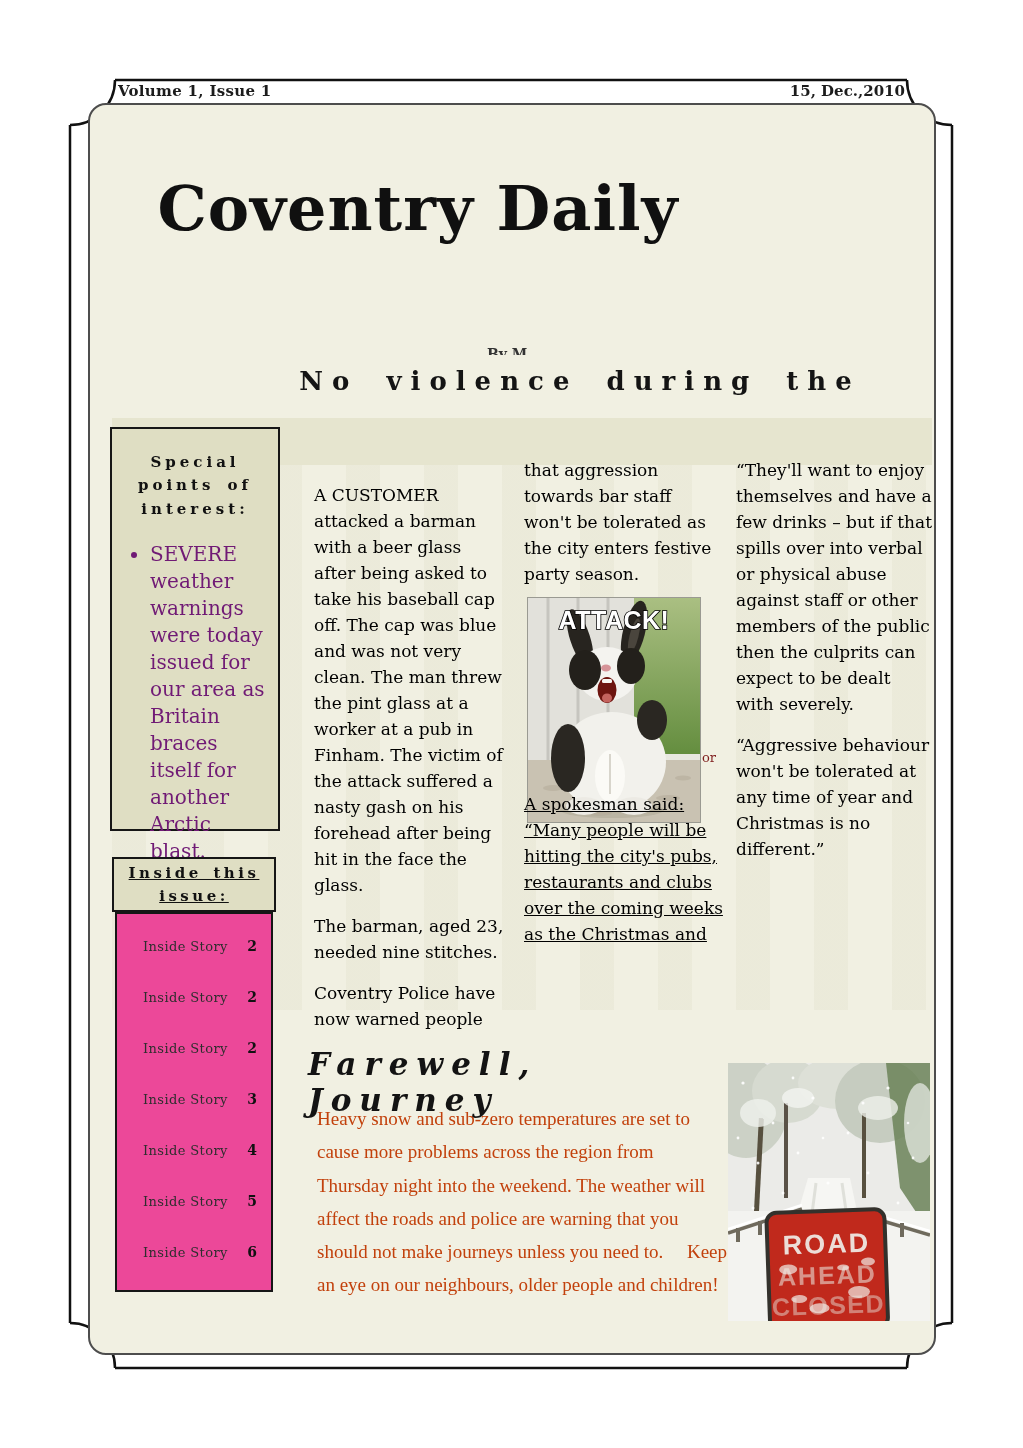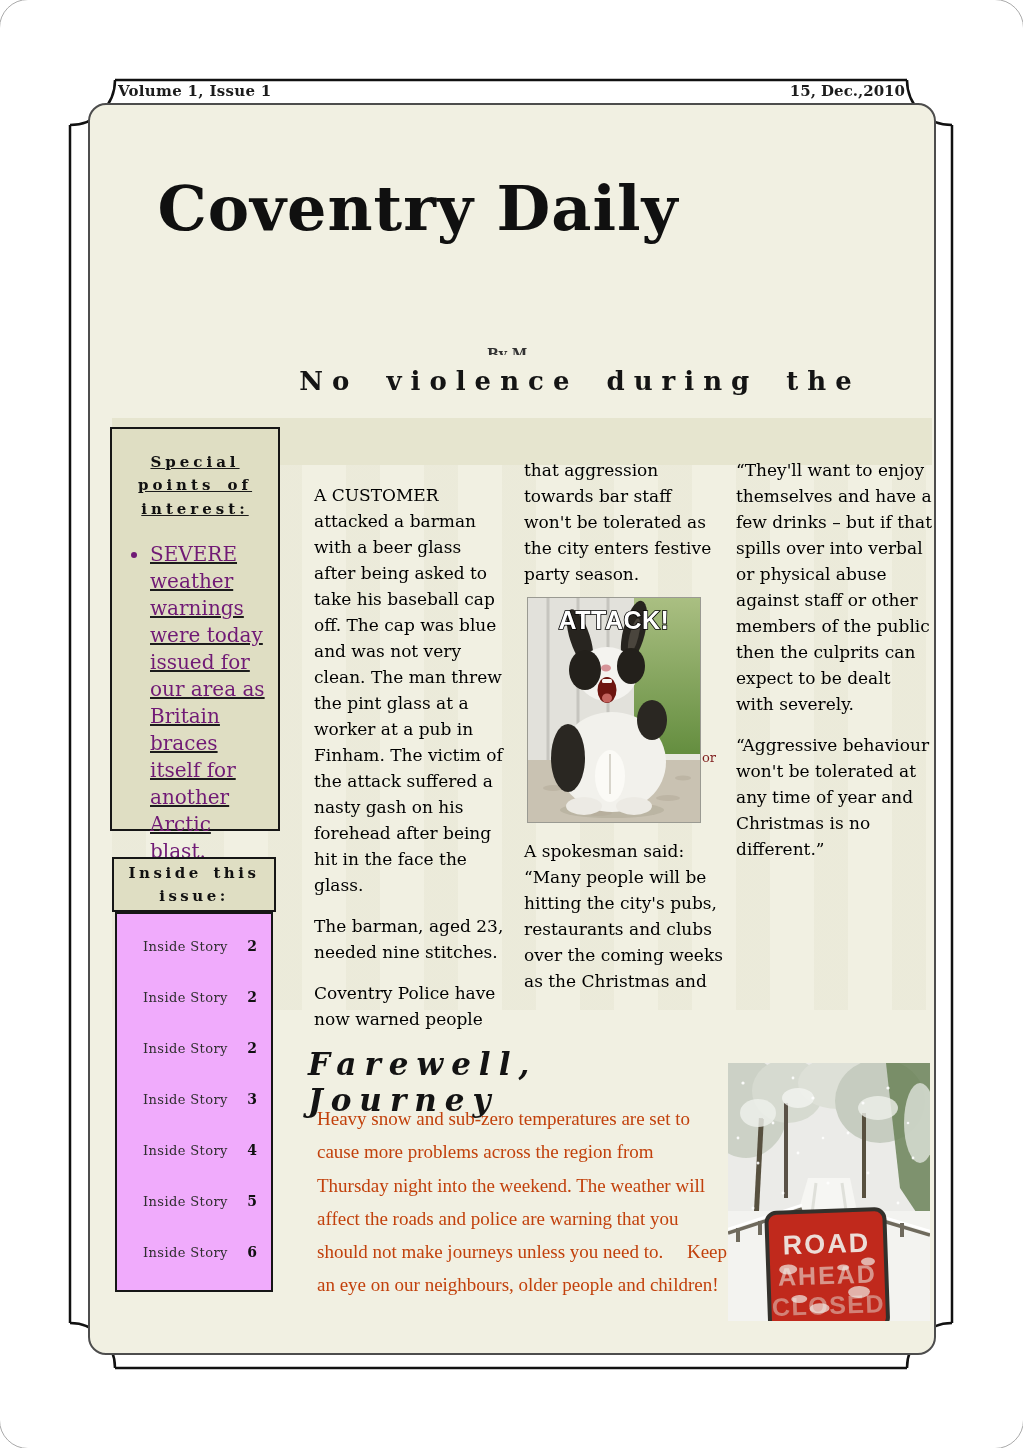--- a/index.html
+++ b/index.html
@@ -1,55 +1,55 @@
 <!DOCTYPE html>
 <html><head>
 <meta charset="utf-8">
 <style>
   html,body{margin:0;padding:0;background:#ffffff;}
   #page{position:relative;width:1023px;height:1448px;background:#ffffff;overflow:hidden;
-        font-family:"DejaVu Serif",serif;color:#1c1c1c;outline:1px solid #aaa;border-radius:28px;}
+        font-family:"DejaVu Serif",serif;color:#1c1c1c;outline:1px solid #aaa;}
   .abs{position:absolute;}
   
   .vol{left:118px;top:82px;font-size:15px;font-weight:bold;letter-spacing:.3px;}
   .date{right:118px;top:82px;font-size:15px;font-weight:bold;}
   
   .inner{left:88px;top:103px;width:844px;height:1248px;background:#f1f0e2;
          border:2px solid #4d4d4d;border-radius:18px;}
   .masthead{left:0;top:172px;width:836px;text-align:center;font-size:62px;
             font-weight:bold;color:#101010;letter-spacing:1px;}
   .clipfrag{left:487px;top:346px;width:70px;height:9px;overflow:hidden;
             font-size:14px;font-weight:bold;color:#333;}
   .headline{left:240px;top:362px;width:680px;text-align:center;font-size:26px;
             font-weight:600;letter-spacing:9px;word-spacing:10px;line-height:1.5;color:#141414;}
   .band{left:112px;top:418px;width:820px;height:47px;background:#e6e5cf;}
   .stripes{left:112px;top:465px;width:820px;height:545px;opacity:.14;
            background:repeating-linear-gradient(90deg,#c9c8a8 0 34px,transparent 34px 78px);}
   
   .special{left:110px;top:427px;width:170px;height:404px;background:#dfdec3;
-           border:2px solid #161616;box-sizing:border-box;padding:22px 8px 0 8px;text-decoration:underline;}
+           border:2px solid #161616;box-sizing:border-box;padding:22px 8px 0 8px;}
   .special h3{margin:0;text-align:center;font-size:15px;letter-spacing:4px;
               word-spacing:4px;line-height:1.55;font-weight:bold;color:#111;}
   .special ul{margin:20px 0 0 0;padding:0 4px 0 30px;}
   .special li{font-size:20px;line-height:1.35;margin-bottom:18px;color:#701a75;}
   
   .col{font-size:17px;line-height:1.53;color:#000000;}
   .col p{margin:0 0 15px 0;}
   .c1{left:314px;top:482px;width:192px;}
   .c2{left:524px;top:457px;width:198px;}
-  .c2q{left:524px;top:838px;width:205px;}
+  .c2q{left:524px;top:791px;width:205px;text-decoration:underline;}
   .c3{left:736px;top:457px;width:196px;}
   .orword{left:702px;top:750px;font-size:13px;color:#7f1d1d;}
   .rabbit{left:527px;top:597px;width:172px;height:224px;border:1px solid #9a9a92;}
   
   .in-head{left:112px;top:857px;width:164px;height:55px;background:#dfdec3;
            border:2px solid #161616;box-sizing:border-box;display:flex;align-items:center;justify-content:center;}
   .in-head h3{margin:0;font-size:15px;font-weight:bold;letter-spacing:3.5px;
-              word-spacing:3px;text-align:center;line-height:1.5;color:#111;}
-  .in-body{left:115px;top:912px;width:158px;height:380px;background:#f0abfc;
+              word-spacing:3px;text-align:center;line-height:1.5;color:#111;text-decoration:underline;}
+  .in-body{left:115px;top:912px;width:158px;height:380px;background:#ec4899;
            border:2px solid #161616;box-sizing:border-box;display:flex;flex-direction:column;
            justify-content:space-between;padding:24px 0 30px 0;}
   .in-row{display:flex;align-items:center;justify-content:space-between;padding:0 14px 0 26px;}
   .in-row .lbl{font-size:13px;color:#2e2e2e;letter-spacing:.4px;}
   .in-row .num{font-size:14px;font-weight:bold;color:#111;}
   
   .fw-title{left:308px;top:1046px;width:420px;font-size:31px;font-style:italic;
             font-weight:bold;letter-spacing:8px;word-spacing:26px;color:#131313;}
   .fw-body{left:317px;top:1102px;width:410px;font-family:"Liberation Serif",serif;
            font-size:19px;line-height:1.75;color:#c2410c;}

